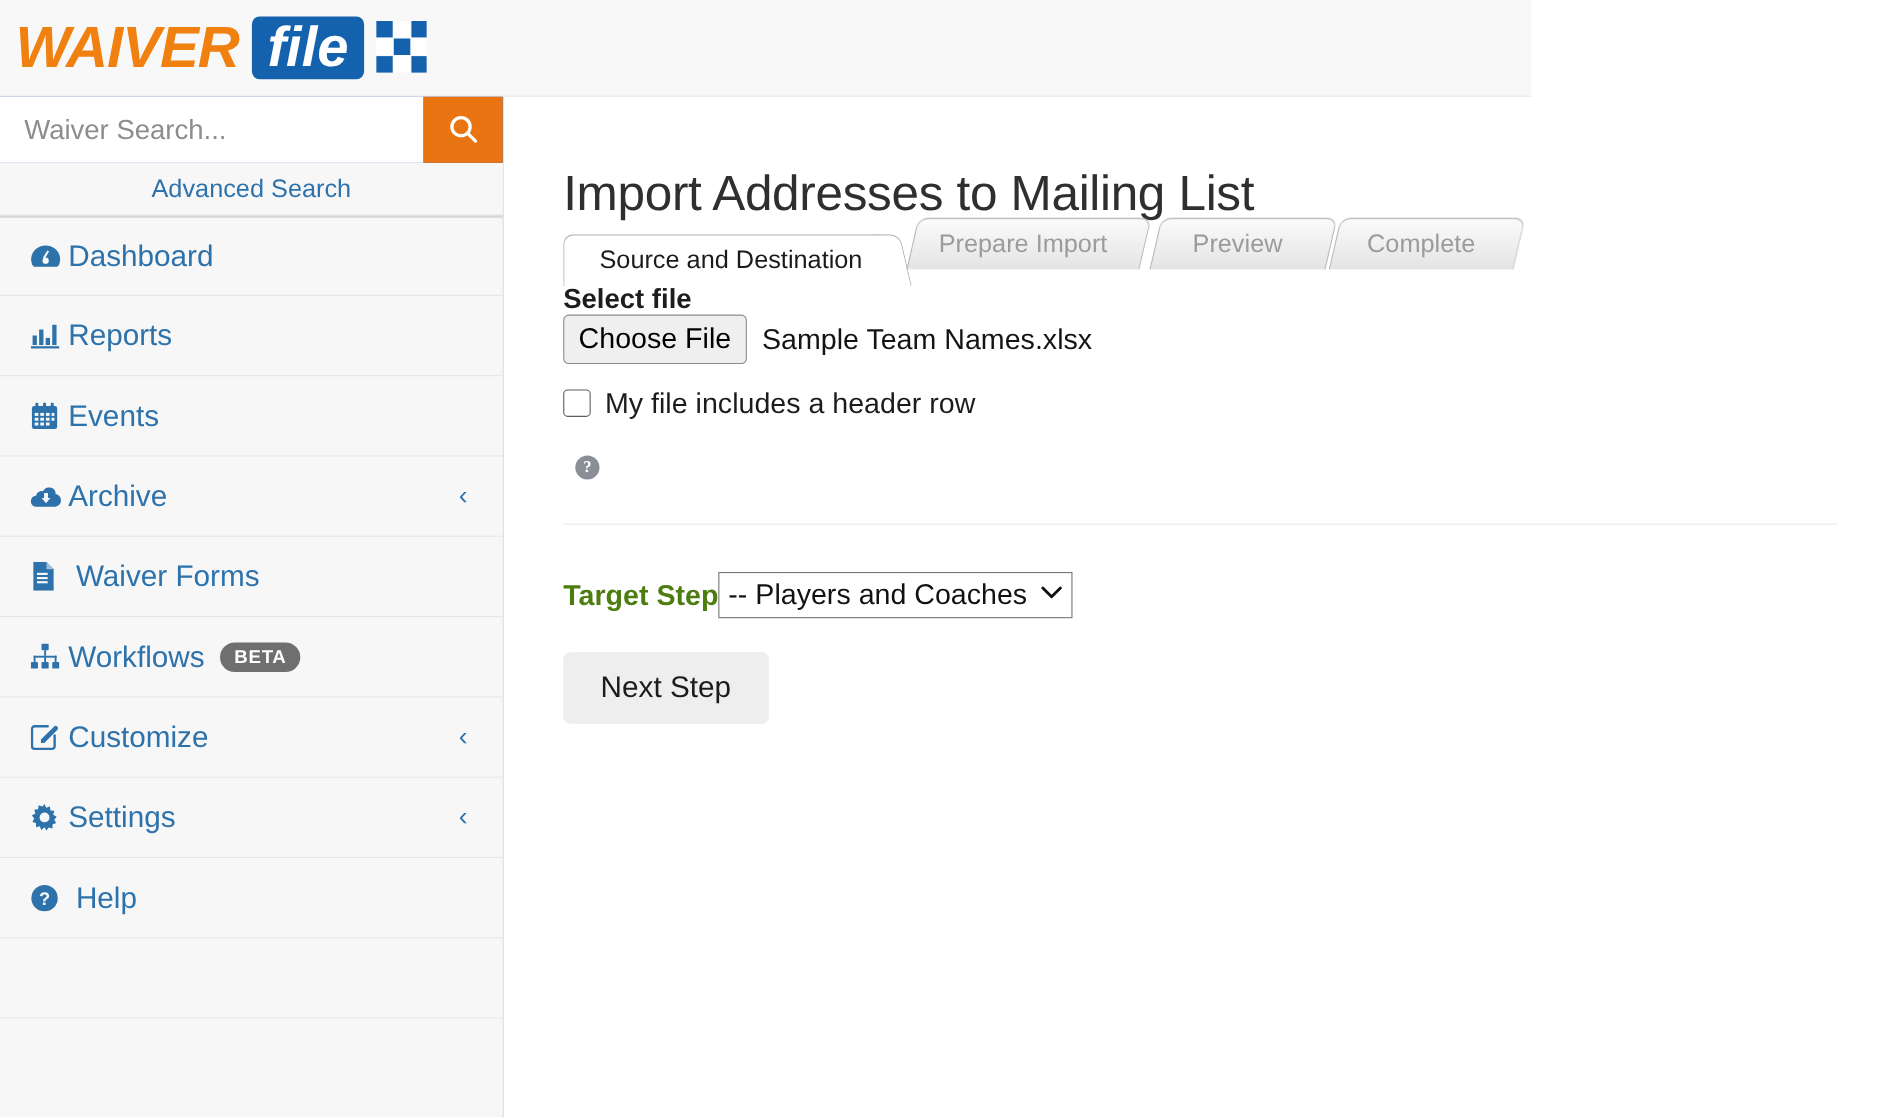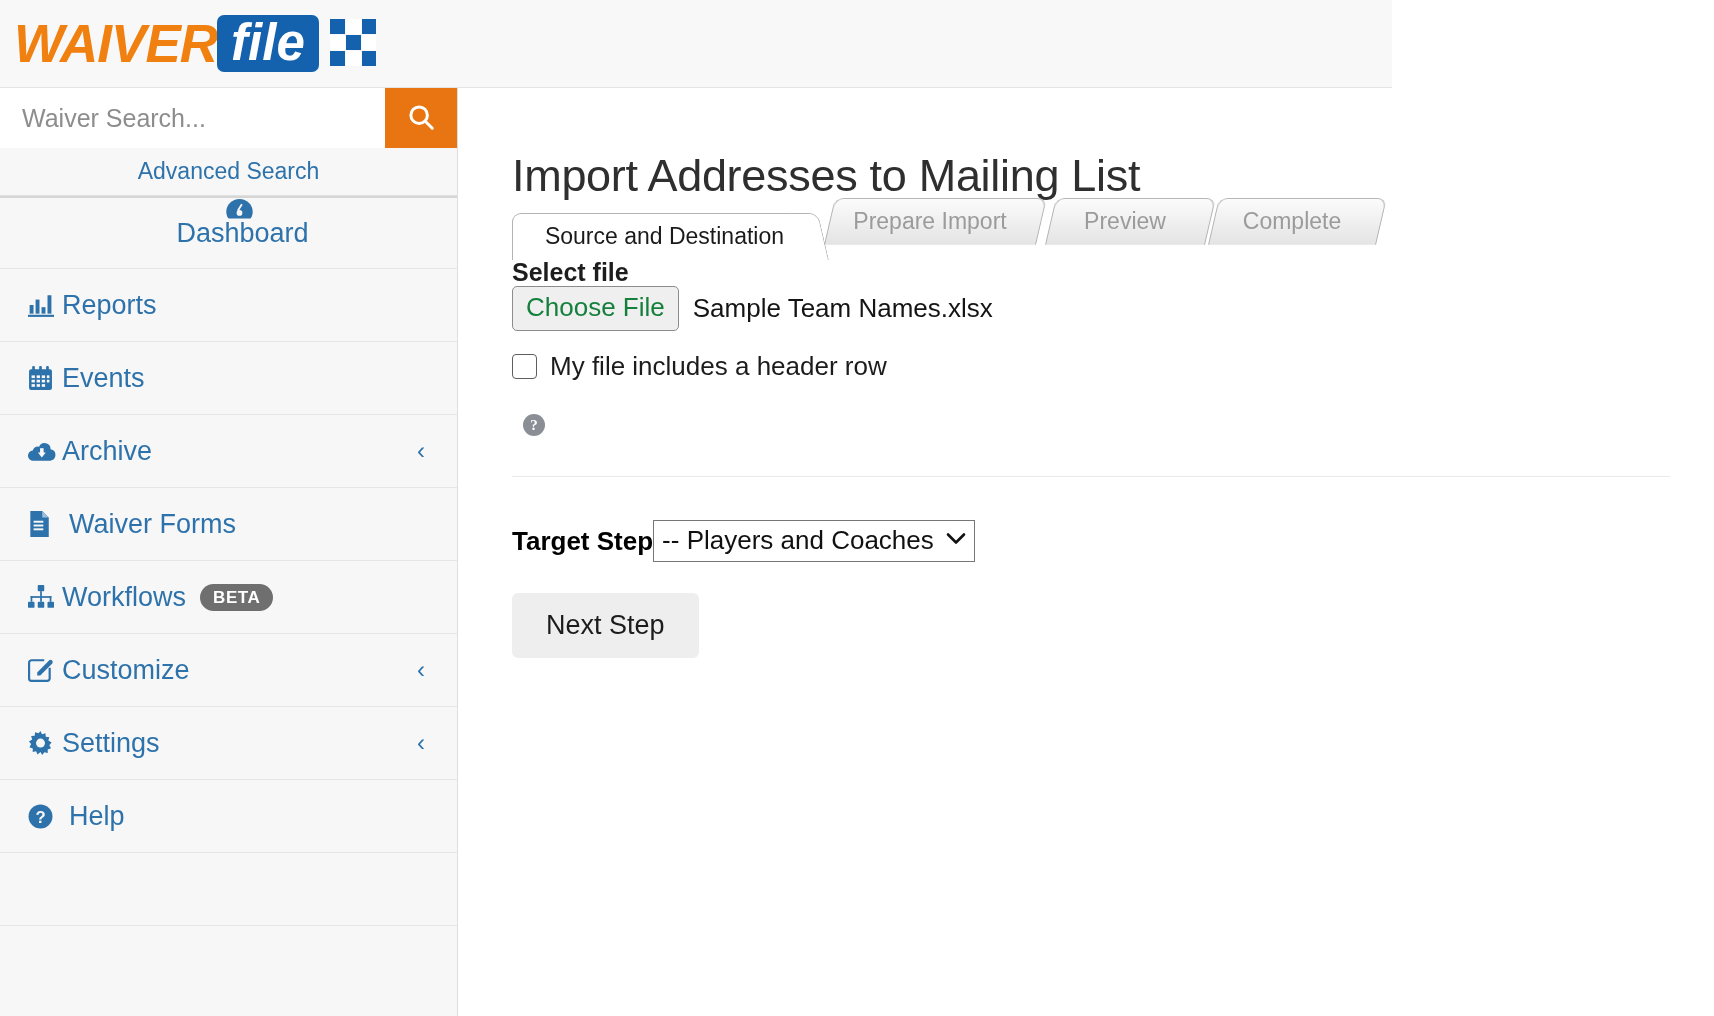--- a/index.html
+++ b/index.html
@@ -20,21 +20,21 @@
   }
   .logo { position:absolute; left:14px; top:8px; height:70px; display:flex; align-items:center; }
   .logo-waiver {
     font-family:"Liberation Sans", sans-serif;
     font-weight:bold; font-style:italic;
     font-size:53px; color:#f08010; letter-spacing:-1px;
     line-height:1;
   }
   .logo-filebox {
     background:#1461ad; border-radius:7px;
-    padding:2px 14px 4px 14px;
+    margin-left:12px; padding:2px 14px 4px 14px;
     display:flex; align-items:center;
   }
   .logo-file {
     font-weight:bold; font-style:italic; font-size:51px;
     color:#ffffff; line-height:1;
   }
   .logo-checker { margin-left:11px; width:46px; height:48px; position:relative; }
 
   
   .sidebar {
@@ -57,21 +57,21 @@
     display:flex; align-items:center; justify-content:center;
   }
   .adv-link { color:#2d72ab; font-size:23px; text-decoration:none; cursor:pointer; }
 
   .nav-item {
     position:relative; height:73px;
     border-bottom:1px solid #e6e6e6;
     display:flex; align-items:center; padding-left:28px;
     cursor:pointer;
   }
-  .nav-item.thick { border-top:2px solid #d6d6d6;flex-direction:column; }
+  .nav-item.thick { border-top:2px solid #d6d6d6; }
   .nav-icon {
     width:34px; min-width:34px; display:flex; align-items:center;
     justify-content:flex-start; color:#2d72ab;
   }
   .nav-label {
     color:#2d72ab; font-size:27px; line-height:1; white-space:nowrap;
   }
   .nav-label.gap { margin-left:7px; }
   .nav-chev {
     position:absolute; right:32px; top:50%; transform:translateY(-50%);
@@ -125,21 +125,21 @@
   .tab.inactive .tab-label { color:#9b9b9b; }
 
   
   .select-file-label {
     position:absolute; left:53px; top:170px;
     font-size:25px; font-weight:bold; color:#1d1d1d;
   }
   .file-row { position:absolute; left:53px; top:198px; display:flex; align-items:center; }
   .choose-file-btn {
     background:#efefef; border:1px solid #8c8c8c; border-radius:5px;
-    font-size:26px; padding:5px 13px 7px 13px; color:#15803d;
+    font-size:26px; padding:5px 13px 7px 13px; color:#000000;
     font-family:"Liberation Sans", sans-serif; cursor:pointer;
   }
   .file-name { margin-left:14px; font-size:26px; color:#141414; }
 
   .check-row { position:absolute; left:53px; top:263px; display:flex; align-items:center; }
   .cbox {
     width:25px; height:25px; border:1.6px solid #5e5e5e; border-radius:4px;
     background:#fff; cursor:pointer; display:inline-block;
   }
   .check-label { margin-left:13px; font-size:26px; color:#1c1c1c; }
@@ -150,21 +150,21 @@
     color:#fff; font-size:15px; font-weight:bold;
     display:flex; align-items:center; justify-content:center; cursor:pointer;
     font-family:"Liberation Serif", serif;
   }
 
   .divider {
     position:absolute; left:53px; top:388px; width:1158px; height:1px; background:#e9e9e9;
   }
 
   .target-row { position:absolute; left:53px; top:432px; display:flex; align-items:center; }
-  .target-label { font-size:26px; font-weight:bold; color:#000000; }
+  .target-label { font-size:26px; font-weight:bold; color:#4d7c0f; }
   .target-select {
     border:1px solid #767676; border-radius:0; background:#fff;
     font-size:26px; color:#111; padding:4px 8px 5px 8px;
     font-family:"Liberation Sans", sans-serif; cursor:pointer;
     display:flex; align-items:flex-start;
   }
   .sel-caret { margin-left:12px; font-size:22px; }
 
   .next-btn {
     position:absolute; left:53px; top:505px;

